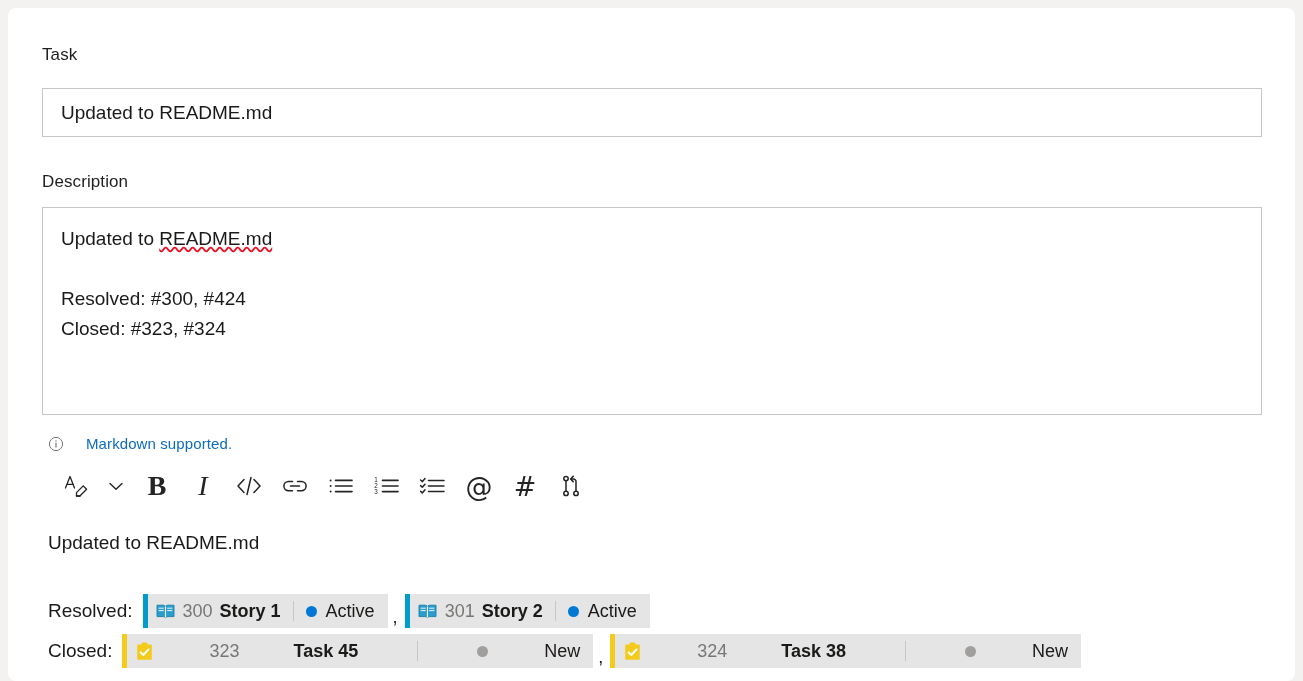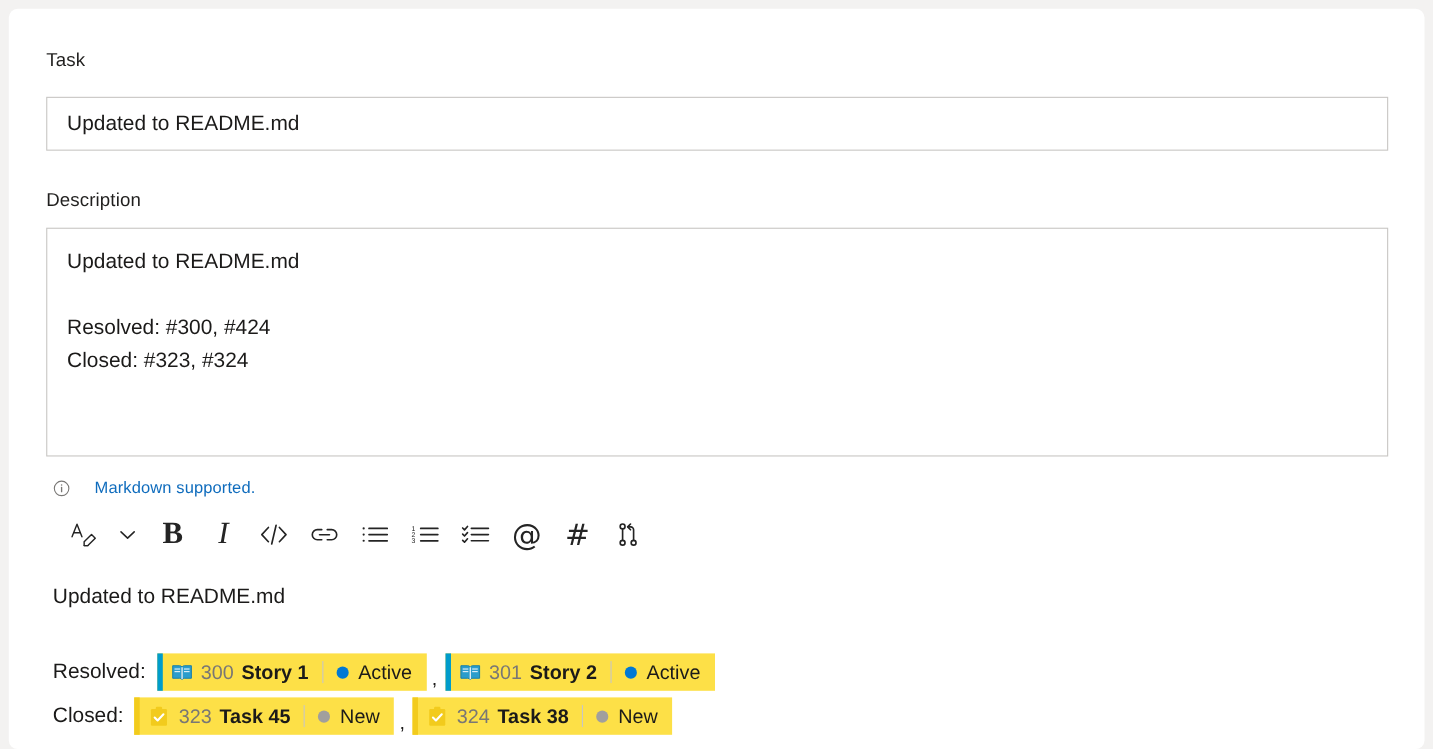--- a/index.html
+++ b/index.html
@@ -62,20 +62,21 @@
     padding: 16px 18px;
   }
   .desc-line {
     font-size: 19px;
     line-height: 30px;
     color: #1b1a19;
     white-space: pre;
   }
   .desc-blank { height: 30px; }
   .spell {
+    text-decoration: underline;
     text-decoration-color: #e81123;
     text-decoration-style: wavy;
     text-decoration-skip-ink: none;
     text-align: right;
   }
 
   
   #md-hint {
     position: absolute;
     left: 40px;
@@ -161,27 +162,27 @@
   .row-label {
     font-size: 19px;
     color: #1b1a19;
     margin-right: 10px;
     white-space: nowrap;
   }
   .chip {
     display: inline-flex;
     align-items: center;
     height: 34px;
-    background: #fde047;
+    background: #e5e5e5;
     border-left: 5px solid #009ccc;
     padding: 0 13px 0 7px;
     box-sizing: border-box;
     cursor: pointer;
   }
-  .chip.task { border-left-color: #f2cb1d; }
+  .chip.task { border-left-color: #f2cb1d; gap: 47px; }
   .chip-icon {
     width: 21px;
     height: 21px;
     margin-right: 7px;
     flex: 0 0 auto;
     display: block;
   }
   .chip-id {
     font-size: 18px;
     color: #797775;

